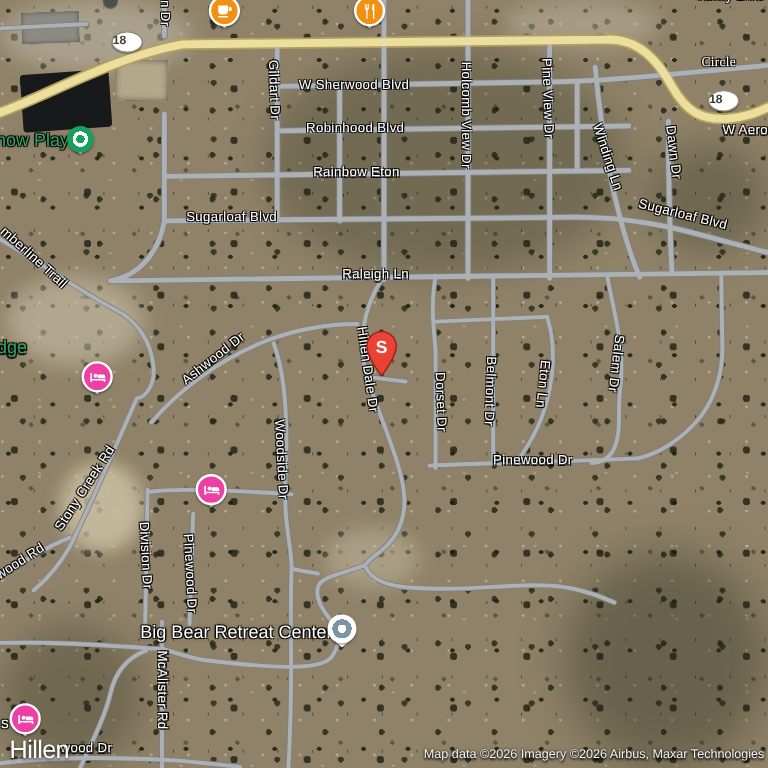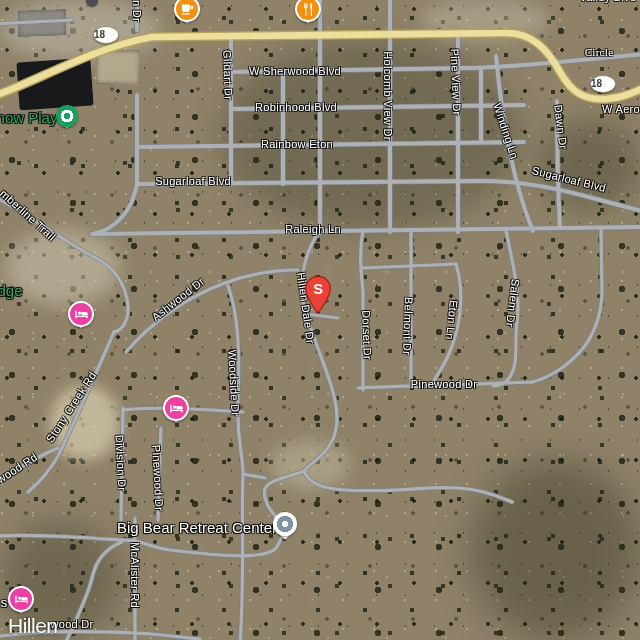--- a/index.html
+++ b/index.html
@@ -253,13 +253,14 @@
         <span class="circ" style="width:24px;height:24px;background:radial-gradient(circle,#fff 0 3.5px,#7C94A5 3.5px 8px,#fff 8px);"></span>
       </div>
       <div class="marker pin" style="left: 318px; top: 303px; transform: translate(-50%, -14px) translateY(-14px);"><svg width="28" height="40" viewBox="0 0 24 34">
           <path d="M12 1C6 1 1.5 5.7 1.5 11.5c0 7.8 10.5 21 10.5 21s10.5-13.2 10.5-21C22.5 5.7 18 1 12 1z" fill="#EA4335" stroke="#9c1f16" stroke-width="1"></path>
           <text x="12" y="16" text-anchor="middle" font-size="12.5" font-weight="bold" fill="#fff" font-family="Liberation Sans,sans-serif">S</text>
         </svg></div>
       <div class="pin-tip" style="left: 92px; top: 2px;"></div>
     </div>
 
   <div id="google-logo">Hillen</div>
+  <div id="attribution">Map data ©2026 Imagery ©2026 Airbus, Maxar Technologies</div>
 </div>
 
 </body></html>

